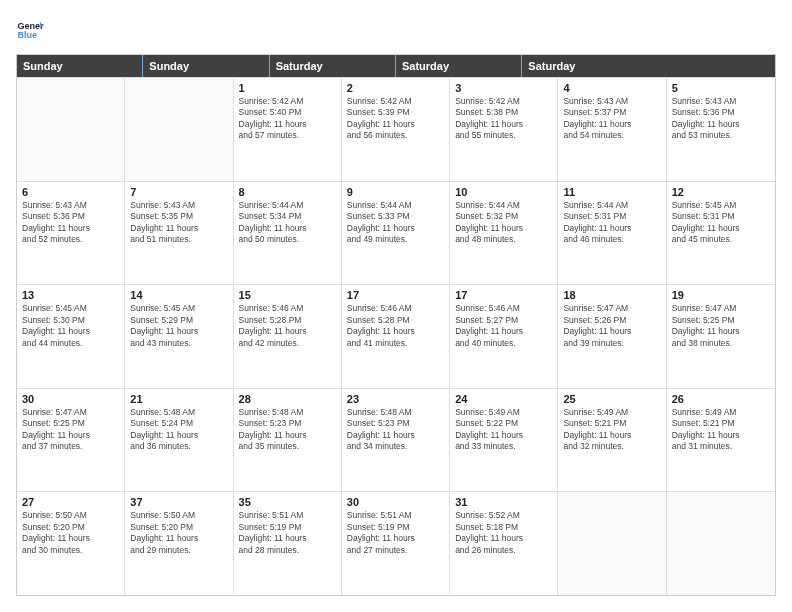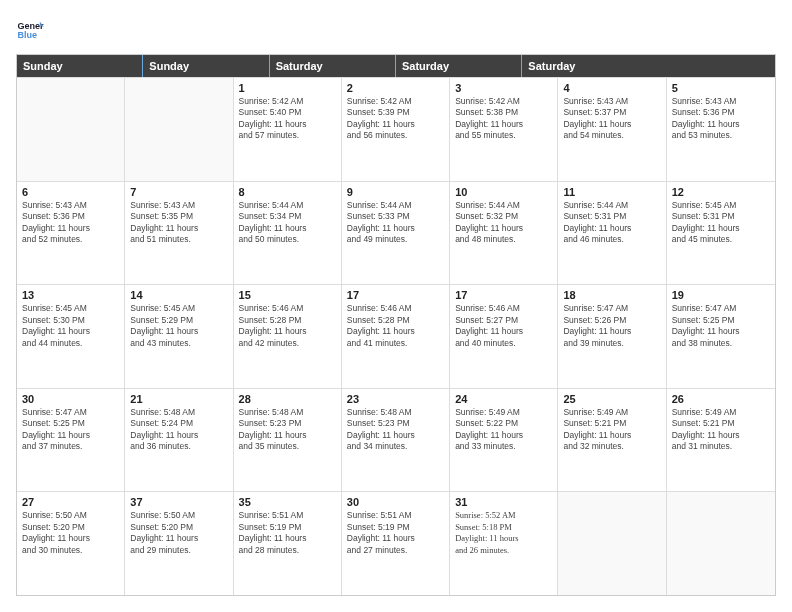--- a/index.html
+++ b/index.html
@@ -342,21 +342,21 @@
           </div>
           <div class="cal-cell">
             <div class="day-num">30</div>
             <div class="day-info" style="white-space: pre-line;">Sunrise: 5:51 AM
 Sunset: 5:19 PM
 Daylight: 11 hours
 and 27 minutes.</div>
           </div>
           <div class="cal-cell">
             <div class="day-num">31</div>
-            <div class="day-info" style="white-space: pre-line; font-family: Liberation Serif, serif;">Sunrise: 5:52 AM
+            <div class="day-info" style="white-space: pre-line;">Sunrise: 5:52 AM
 Sunset: 5:18 PM
 Daylight: 11 hours
 and 26 minutes.</div>
           </div>
           <div class="cal-cell empty"></div>
           <div class="cal-cell empty"></div>
         </div>
       </div>
   </div>
 </div>

